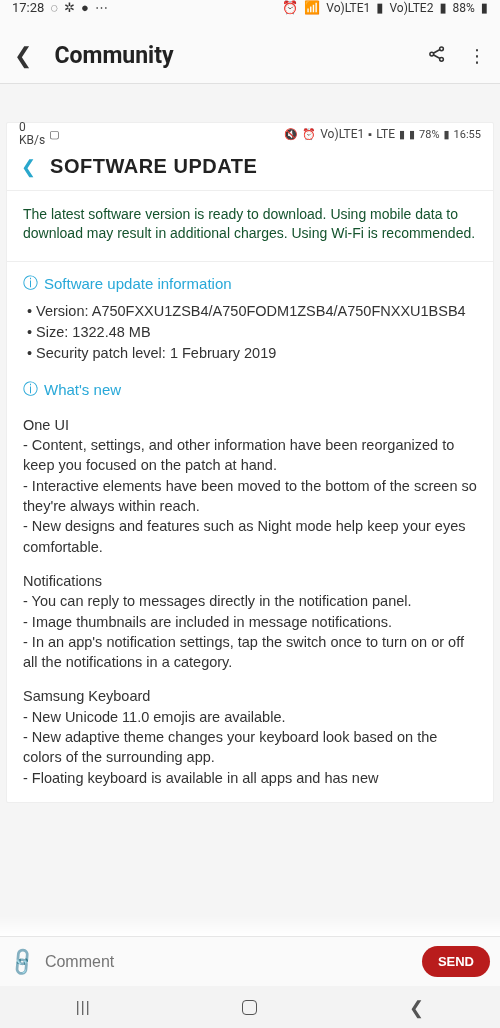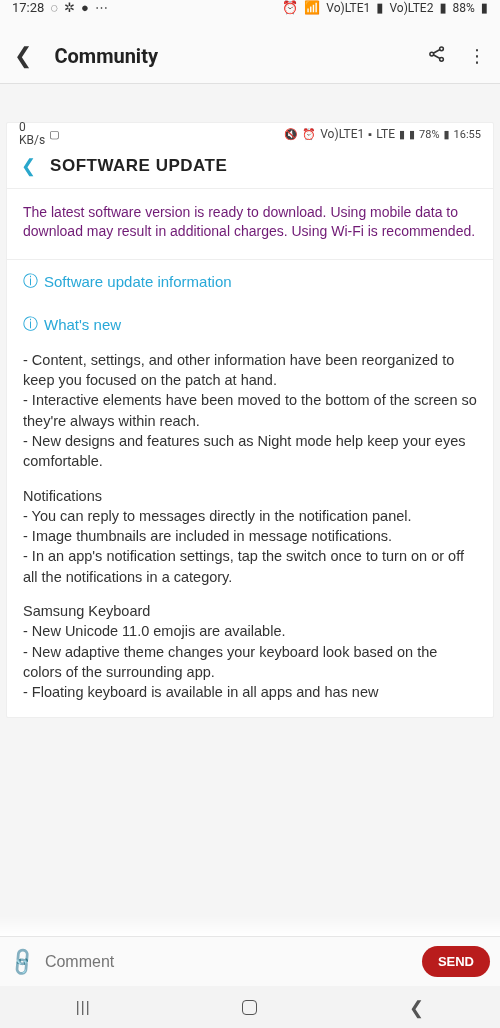--- a/index.html
+++ b/index.html
@@ -28,21 +28,21 @@
   .tiny { font-size: 12px; line-height: 8px; display: inline-block; }
   .app-bar {
     height: 56px;
     display: flex;
     align-items: center;
     padding: 0 14px;
     background: #fafafa;
     border-bottom: 1px solid #e0e0e0;
   }
   .app-back { font-size: 22px; color: #333; margin-right: 22px; }
-  .app-title { font-size: 20px; font-weight: 700; flex: 1; }
+  .app-title { font-size: 23px; font-weight: 700; flex: 1; }
   .app-share, .app-more { font-size: 18px; color: #333; margin-left: 22px; }
   .content {
     padding: 0 6px;
   }
   .inner-card {
     background: #fff;
     margin: 38px 0 0 0;
     border: 1px solid #eee;
     border-radius: 2px;
   }
@@ -58,31 +58,31 @@
   .inner-status-left { display:flex; align-items:center; gap:4px; }
   .inner-status-right { display:flex; align-items:center; gap:4px; }
   .inner-header {
     display: flex;
     align-items: center;
     padding: 10px 14px 12px;
     gap: 14px;
   }
   .inner-back { color: #2aa7cc; font-size: 18px; font-weight: 300; }
   .inner-title {
-    font-size: 17px;
+    font-size: 20px;
     font-weight: 700;
     letter-spacing: 0.5px;
     font-family: "Arial Narrow", Arial, sans-serif;
     font-stretch: condensed;
   }
   .notice {
     padding: 14px 16px 18px;
     border-top: 1px solid #eee;
     border-bottom: 1px solid #eee;
-    color: #701a75;
+    color: #14532d;
     font-size: 14px;
     line-height: 1.35;
     font-family: "Arial Narrow", Arial, sans-serif;
     font-stretch: condensed;
   }
   .section {
     padding: 12px 16px 4px;
   }
   .section-h {
     color: #28a8d8;
@@ -234,31 +234,37 @@
       <span class="inner-title">SOFTWARE UPDATE</span>
     </div>
 
     <div class="notice">The latest software version is ready to download. Using mobile data to download may result in additional charges. Using Wi-Fi is recommended.</div>
 
     <div class="section">
       <div class="section-h">
         <span>ⓘ</span>
         <span>Software update information</span>
       </div>
+      <ul class="bullets">
+        <li>Version: A750FXXU1ZSB4/A750FODM1ZSB4/A750FNXXU1BSB4</li>
+        <li>Size: 1322.48 MB</li>
+        <li>Security patch level: 1 February 2019</li>
+      </ul>
     </div>
 
     <div class="section">
       <div class="section-h">
         <span>ⓘ</span>
         <span>What's new</span>
       </div>
     </div>
 
     <div class="whats">
       <div class="group">
+        <div class="gtitle">One UI</div>
         <div class="gline">- Content, settings, and other information have been reorganized to keep you focused on the patch at hand.</div>
         <div class="gline">- Interactive elements have been moved to the bottom of the screen so they're always within reach.</div>
         <div class="gline">- New designs and features such as Night mode help keep your eyes comfortable.</div>
       </div>
       <div class="group">
         <div class="gtitle">Notifications</div>
         <div class="gline">- You can reply to messages directly in the notification panel.</div>
         <div class="gline">- Image thumbnails are included in message notifications.</div>
         <div class="gline">- In an app's notification settings, tap the switch once to turn on or off all the notifications in a category.</div>
       </div>

